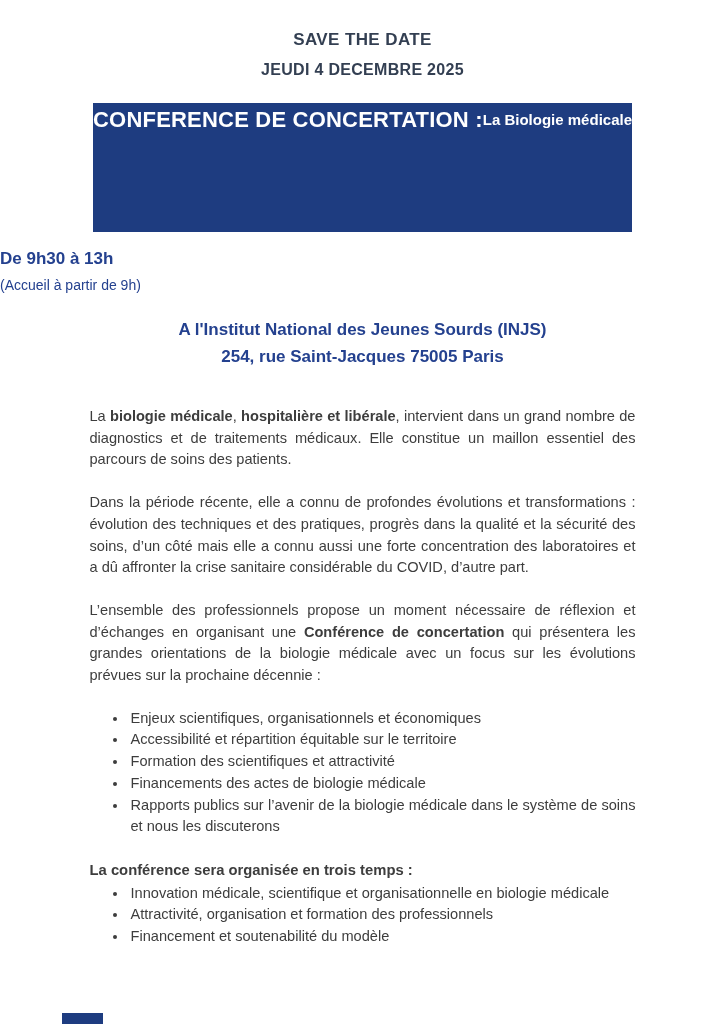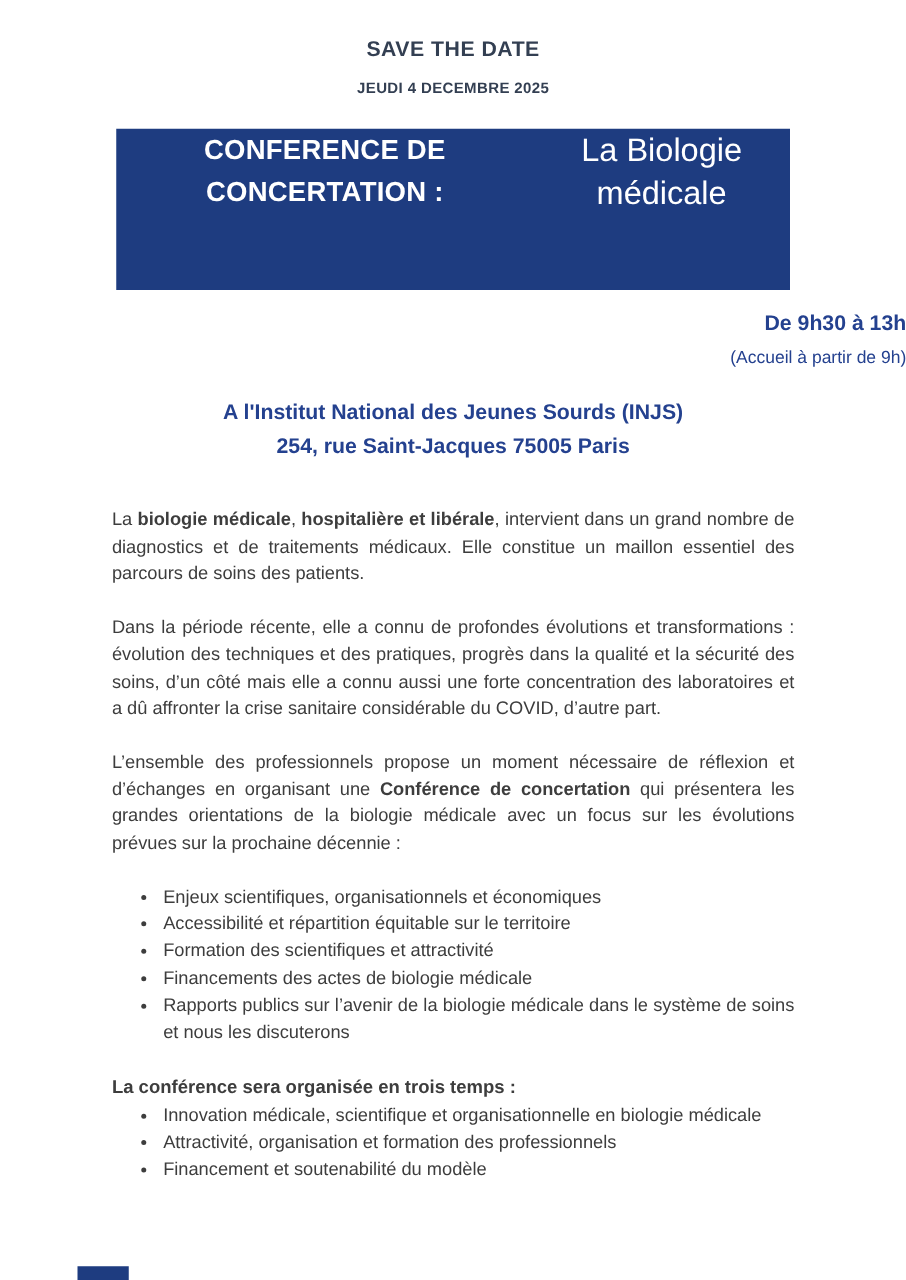--- a/index.html
+++ b/index.html
@@ -8,36 +8,36 @@
     width:725px;
     height:1024px;
     background:#ffffff;
     overflow:hidden;
     font-family:"Liberation Sans", sans-serif;
     -webkit-font-smoothing:antialiased;
   }
   
   .header{ text-align:center; padding-top:30px; color:#333f52; }
   .save-date{ font-size:17px; font-weight:bold; line-height:20px; letter-spacing:.4px; }
-  .event-date{ font-size:12px; font-weight:bold; line-height:24px; margin-top:8px; letter-spacing:.3px; }
+  .event-date{ font-size:16px; font-weight:bold; line-height:24px; margin-top:8px; letter-spacing:.3px; }
 
   
   .banner{
     width:539px; height:129px;
     margin:21px auto 0 auto;
     background:#1e3c80;
     color:#ffffff;
     text-align:center;
     display:flex; justify-content:center;
   }
   .banner-title{ font-size:22px; font-weight:bold; line-height:34px; letter-spacing:.2px; }
-  .banner-sub{ font-size:26px; font-weight:normal; line-height:34px;text-align:center; }
+  .banner-sub{ font-size:15px; font-weight:bold; line-height:34px;text-align:center; }
 
   
-  .schedule{ text-align:right; color:#24418f; }
+  .schedule{ text-align:left; color:#24418f; }
   .time{ margin-top:18px; font-size:17px; font-weight:bold; line-height:18px; }
   .reception{ margin-top:9px; font-size:14px; line-height:16px; }
   .venue{ margin-top:23px; text-align:center; color:#24418f; font-size:17px; font-weight:bold; line-height:27px; }
 
   
   .content{ width:546px; margin:36px auto 0 auto; color:#3d3d3d; }
   .content p{
     margin:0 0 21px 0;
     font-size:14.6px;
     line-height:21.7px;

